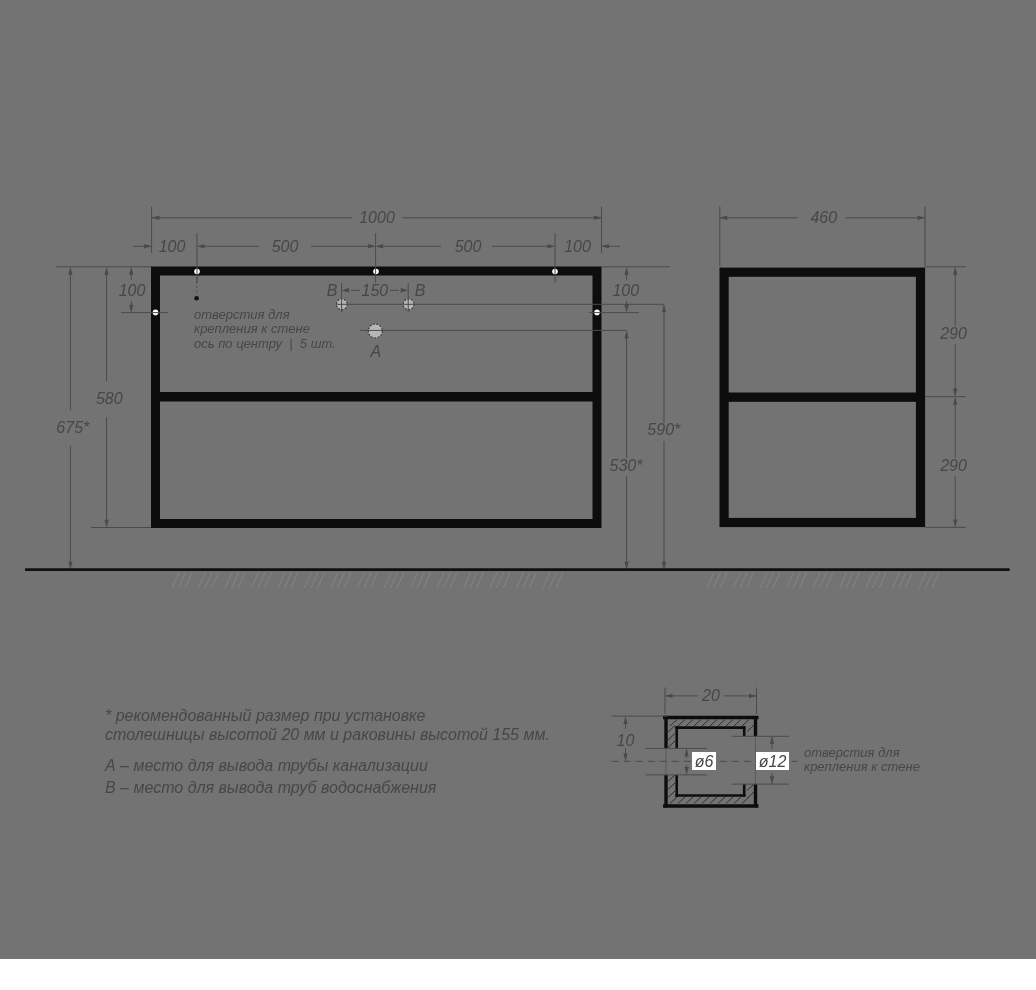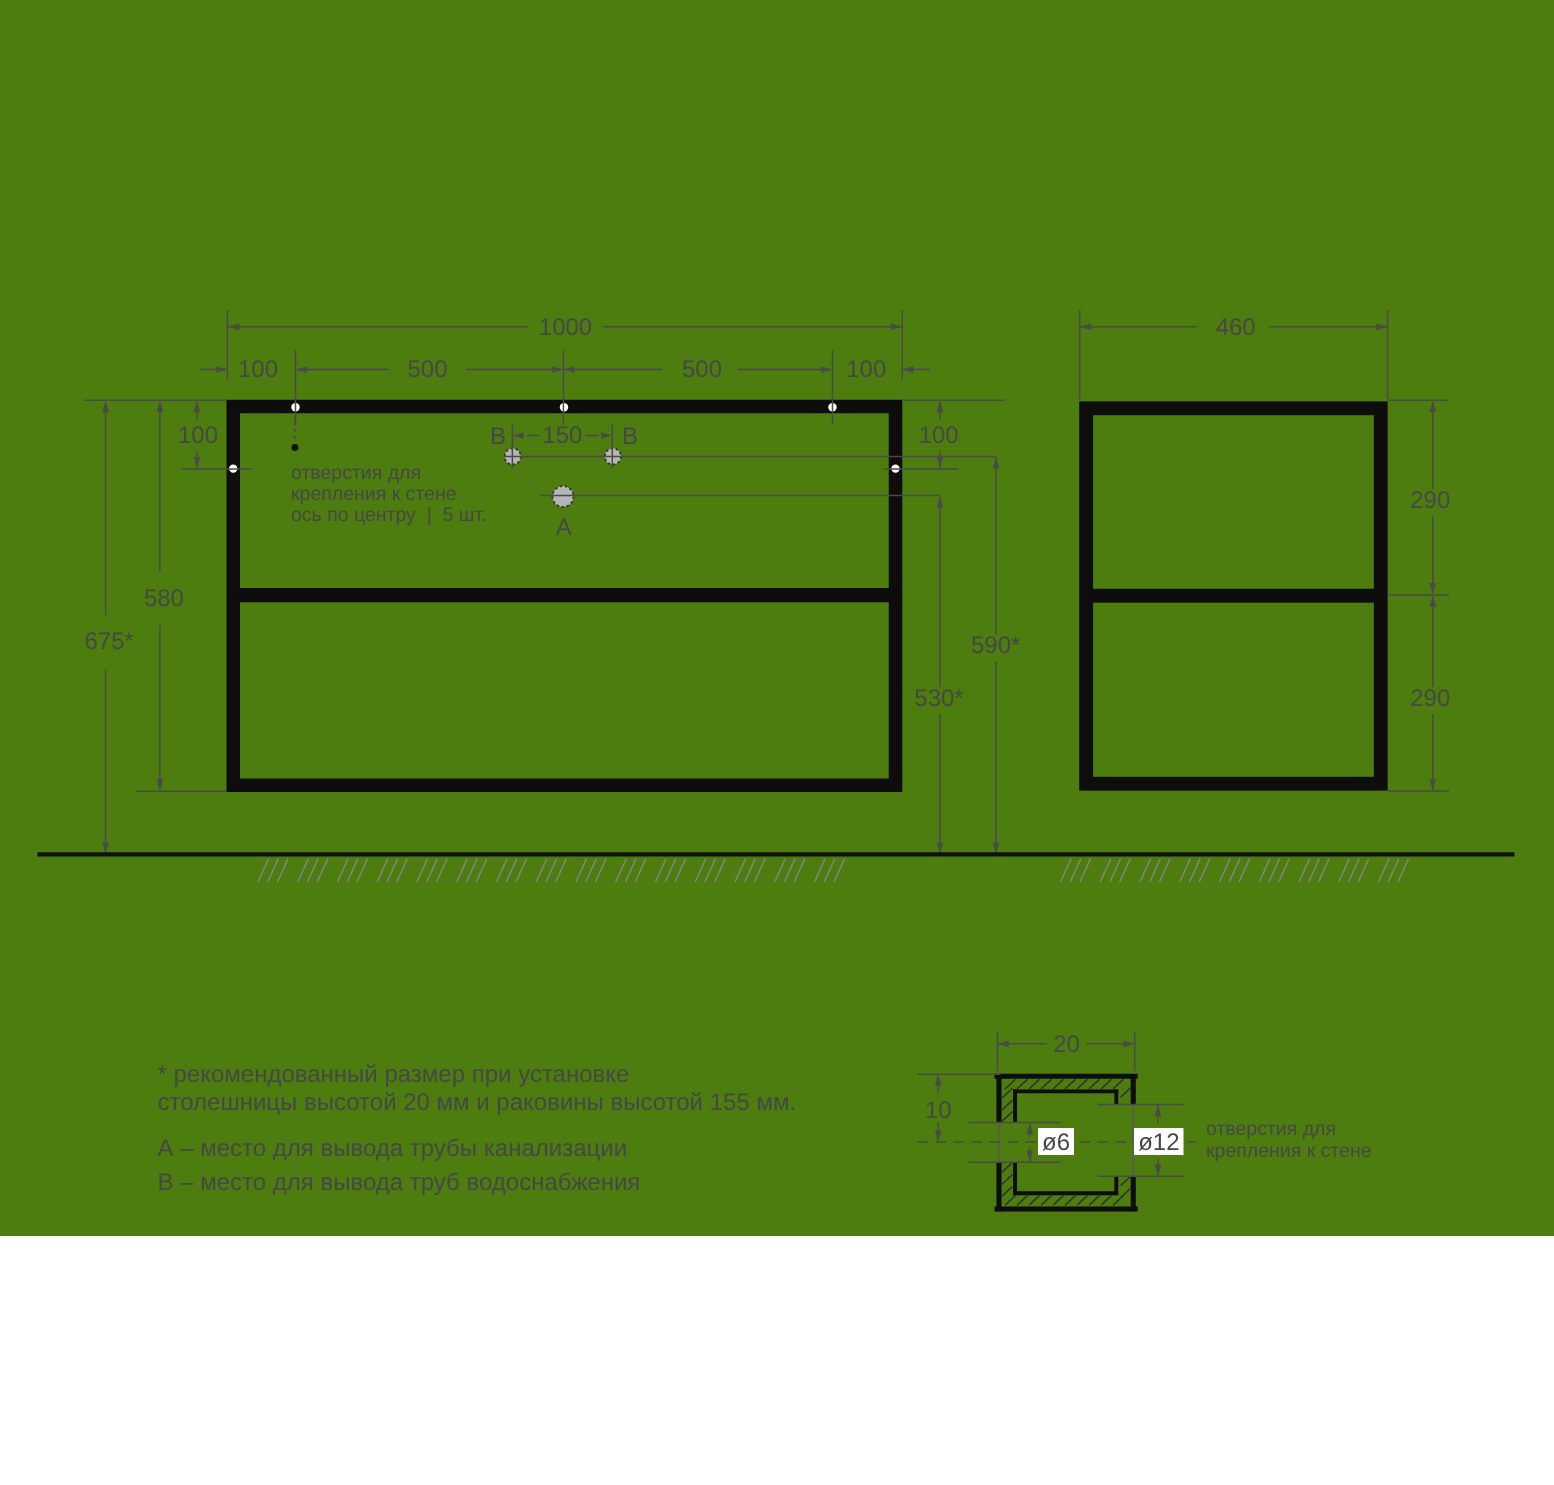--- a/index.html
+++ b/index.html
@@ -1,17 +1,17 @@
 <!DOCTYPE html>
 <html><head>
 <meta charset="utf-8">
 <title>Cabinet drawing</title>
 <style>
   html,body{margin:0;padding:0;background:#ffffff;}
-  .page{position:relative;width:1036px;height:824px;background:#4d7c0f;overflow:hidden;}
+  .page{position:relative;width:1036px;height:959px;background:#737373;overflow:hidden;font-style:italic;}
   svg{position:absolute;left:0;top:0;}
   text{font-family:"Liberation Sans",sans-serif;fill:#474747;}
   .dim{font-size:16px;}
 </style>
 </head>
 <body>
 <div class="page">
 <svg width="1036" height="990" viewBox="0 0 1036 990">
 
 <g>

